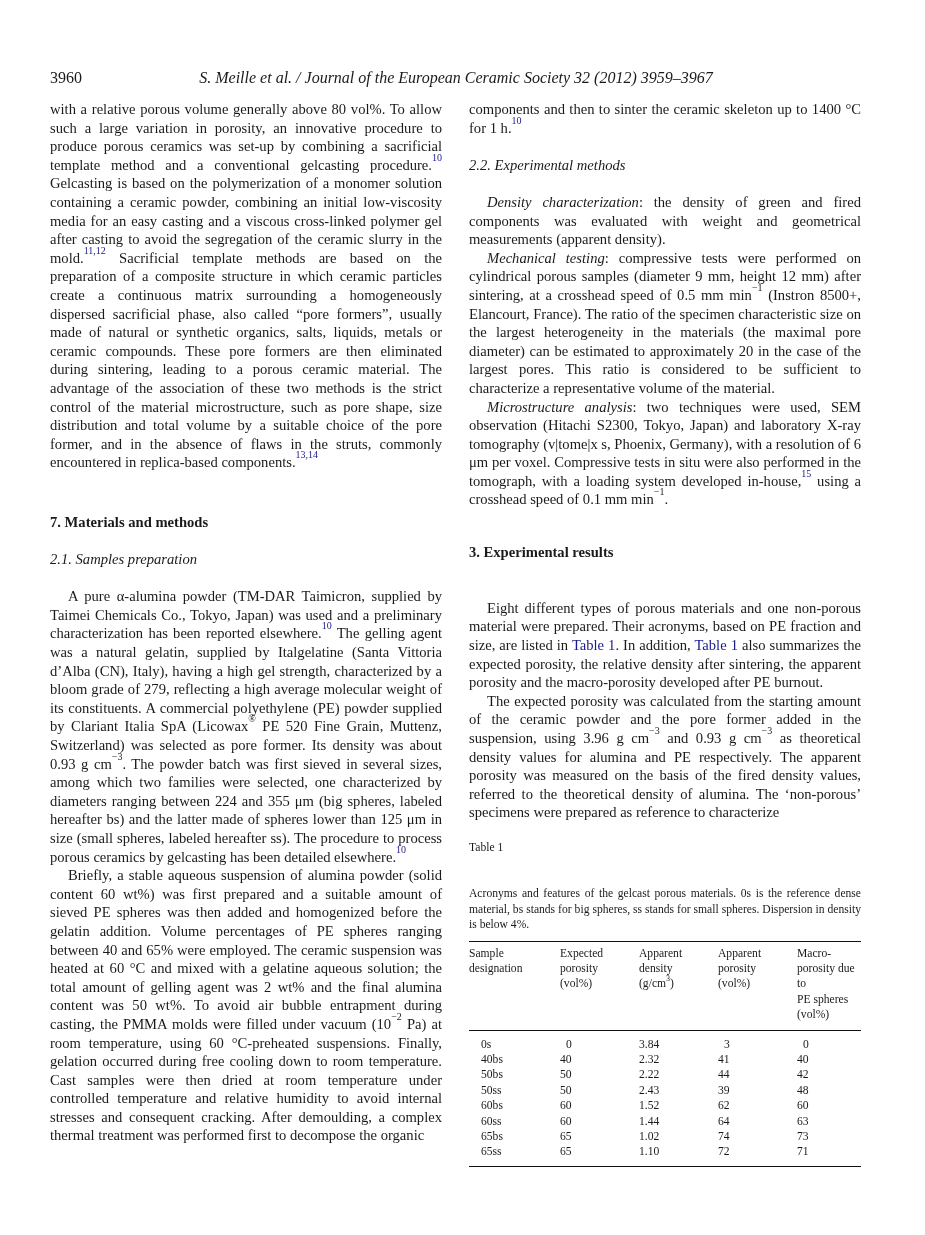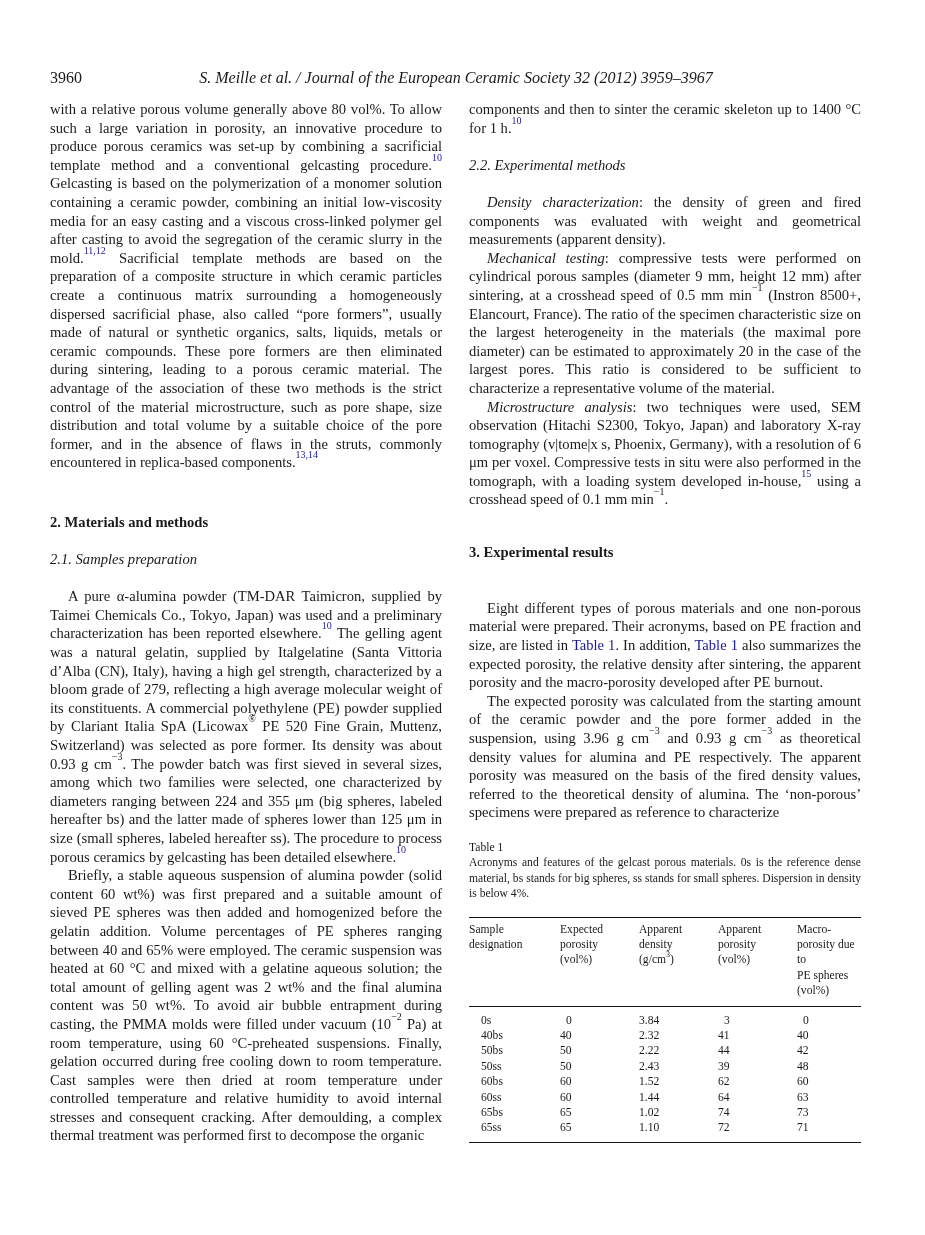--- a/index.html
+++ b/index.html
@@ -17,22 +17,22 @@
   p.indent { text-indent:18px; }
   .ref { color:#1a1a8c; font-size:10px; vertical-align:top; position:relative; top:-3px; line-height:1; }
   .link { color:#1a1a8c; }
   sup.u { font-size:10px; line-height:1; vertical-align:top; position:relative; top:-3px; }
   h2.sec { font-size:14.6px; font-weight:bold; margin:0; padding:0; }
   h3.sub { font-size:14.6px; font-style:italic; font-weight:normal; margin:0; }
   .gap1 { height:18.6px; }
   .gap2 { height:37px; }
   .table-block { font-size:11.6px; line-height:15.4px; margin-top:18px; }
   .table-caption-label { }
-  .table-caption { text-align:justify; }
-  table.t1 { width:100%; border-collapse:collapse; margin-top:15px; font-size:11.6px; line-height:15.4px; }
+  .table-caption { text-align:justify;margin-top:31px; }
+  table.t1 { width:100%; border-collapse:collapse; margin-top:8px; font-size:11.6px; line-height:15.4px; }
   table.t1 thead tr { border-top:1.2px solid #111; border-bottom:1.2px solid #111; }
   table.t1 tbody { }
   table.t1 tbody tr:last-child td { padding-bottom:6px; border-bottom:1.2px solid #111; }
   table.t1 th { text-align:left; font-weight:normal; vertical-align:top; padding:4px 0 7px 0; }
   table.t1 td { padding:0; text-align:left; }
   table.t1 tbody tr:first-child td { padding-top:6px; }
   .c1 { width:79px; padding-left:12px !important; }
   .c2 { width:79px; }
   .c3 { width:79px; }
   .c4 { width:79px; }
@@ -43,21 +43,21 @@
 
 <div class="running-head">
   <span class="page-num">3960</span>
   <span class="journal">S. Meille et al. / Journal of the European Ceramic Society 32 (2012) 3959–3967</span>
 </div>
 
 <div class="col left">
   <p><span>with a relative porous volume generally above 80 vol%. To allow such a large variation in porosity, an innovative procedure to produce porous ceramics was set-up by combining a sacrificial template method and a conventional gelcasting procedure.</span><a class="ref">10</a><span> Gelcasting is based on the polymerization of a monomer solution containing a ceramic powder, combining an initial low-viscosity media for an easy casting and a viscous cross-linked polymer gel after casting to avoid the segregation of the ceramic slurry in the mold.</span><a class="ref">11,12</a><span> Sacrificial template methods are based on the preparation of a composite structure in which ceramic particles create a continuous matrix surrounding a homogeneously dispersed sacrificial phase, also called “pore formers”, usually made of natural or synthetic organics, salts, liquids, metals or ceramic compounds. These pore formers are then eliminated during sintering, leading to a porous ceramic material. The advantage of the association of these two methods is the strict control of the material microstructure, such as pore shape, size distribution and total volume by a suitable choice of the pore former, and in the absence of flaws in the struts, commonly encountered in replica-based components.</span><a class="ref">13,14</a></p>
 
   <div class="gap2" style="height:41px;"></div>
-  <h2 class="sec">2.  Materials and methods</h2>
+  <h2 class="sec">7.  Materials and methods</h2>
   <div class="gap1"></div>
   <h3 class="sub">2.1.  Samples preparation</h3>
   <div class="gap1"></div>
 
   <p class="indent"><span>A pure α-alumina powder (TM-DAR Taimicron, supplied by Taimei Chemicals Co., Tokyo, Japan) was used and a preliminary characterization has been reported elsewhere.</span><a class="ref">10</a><span> The gelling agent was a natural gelatin, supplied by Italgelatine (Santa Vittoria d’Alba (CN), Italy), having a high gel strength, characterized by a bloom grade of 279, reflecting a high average molecular weight of its constituents. A commercial polyethylene (PE) powder supplied by Clariant Italia SpA (Licowax</span><sup class="u">®</sup><span> PE 520 Fine Grain, Muttenz, Switzerland) was selected as pore former. Its density was about 0.93 g cm</span><sup class="u">−3</sup><span>. The powder batch was first sieved in several sizes, among which two families were selected, one characterized by diameters ranging between 224 and 355 μm (big spheres, labeled hereafter bs) and the latter made of spheres lower than 125 μm in size (small spheres, labeled hereafter ss). The procedure to process porous ceramics by gelcasting has been detailed elsewhere.</span><a class="ref">10</a></p>
 
   <p class="indent"><span>Briefly, a stable aqueous suspension of alumina powder (solid content 60 wt%) was first prepared and a suitable amount of sieved PE spheres was then added and homogenized before the gelatin addition. Volume percentages of PE spheres ranging between 40 and 65% were employed. The ceramic suspension was heated at 60 °C and mixed with a gelatine aqueous solution; the total amount of gelling agent was 2 wt% and the final alumina content was 50 wt%. To avoid air bubble entrapment during casting, the PMMA molds were filled under vacuum (10</span><sup class="u">−2</sup><span> Pa) at room temperature, using 60 °C-preheated suspensions. Finally, gelation occurred during free cooling down to room temperature. Cast samples were then dried at room temperature under controlled temperature and relative humidity to avoid internal stresses and consequent cracking. After demoulding, a complex thermal treatment was performed first to decompose the organic</span></p>
 </div>
 
 <div class="col right">

